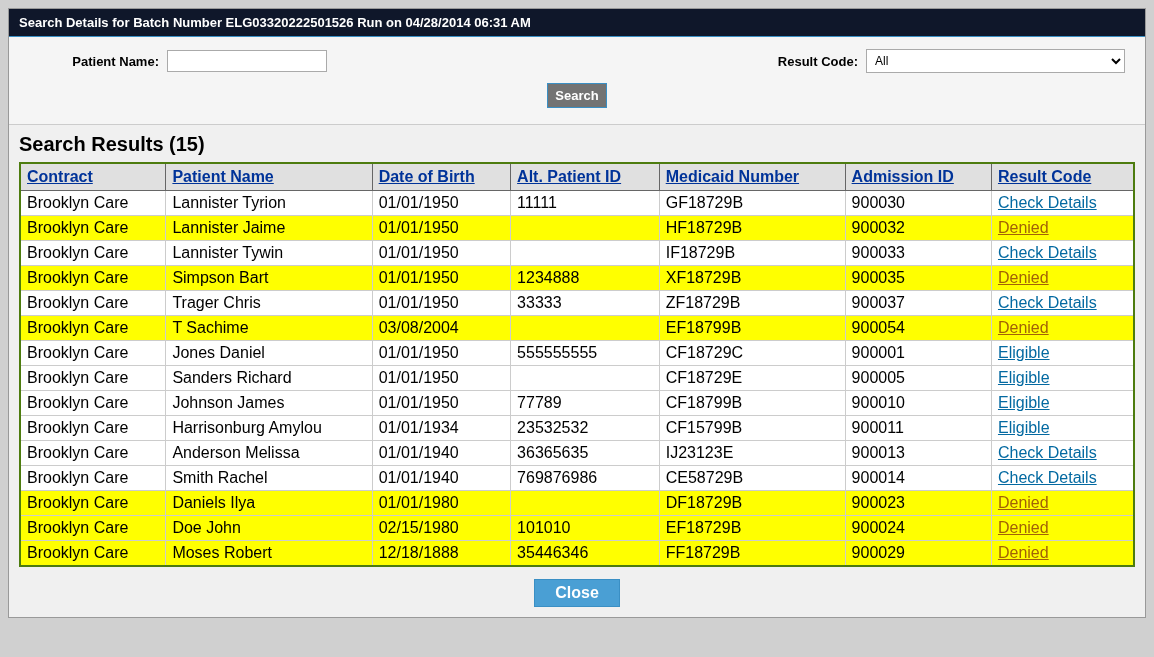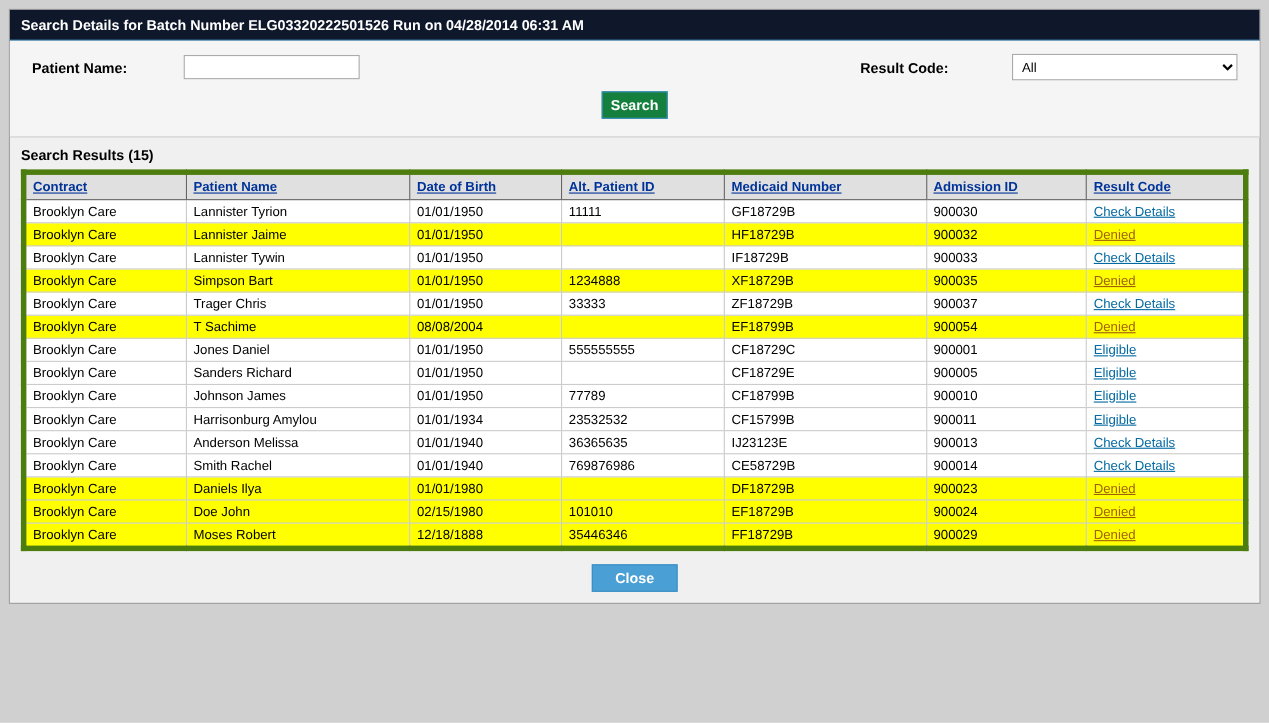--- a/index.html
+++ b/index.html
@@ -28,72 +28,72 @@
       padding: 12px 20px 16px 20px;
     }
     .form-row {
       display: flex;
       align-items: center;
       margin-bottom: 10px;
     }
     .form-label {
       font-weight: bold;
       font-size: 13px;
-      text-align: left;
+      text-align: right;
       min-width: 130px;
       margin-right: 8px;
     }
     .form-input {
       border: 1px solid #aaa;
       background: white;
       height: 22px;
       width: 160px;
       padding: 2px 4px;
       font-size: 12px;
     }
     .form-select {
       border: 1px solid #aaa;
       background: white;
       height: 24px;
-      width: 205px;
+      width: 259px;
       padding: 2px 4px;
       font-size: 12px;
     }
     .right-group {
       margin-left: auto;
       display: flex;
       align-items: center;
     }
     .search-btn-row {
       display: flex;
       justify-content: center;
       margin-top: 4px;
     }
     .search-btn {
-      background: #15803d;
+      background: #737373;
       color: white;
       border: 1px solid #3a8fc4;
       padding: 4px 7px;
       font-size: 13px;
       font-weight: bold;
       cursor: pointer;
     }
     .results-section {
       padding: 8px 10px 4px 10px;
     }
     .results-title {
       font-weight: bold;
-      font-size: 13px;
+      font-size: 20px;
       margin-bottom: 6px;
     }
     table {
       width: 100%;
       border-collapse: collapse;
-      border: 5px solid #4d7c0f;
-      font-size: 12px;
+      border: 2px solid #4d7c0f;
+      font-size: 16px;
     }
     thead tr {
       background: #e0e0e0;
     }
     thead th {
       border: 1px solid #666;
       padding: 4px 6px;
       text-align: left;
       font-weight: bold;
       color: #003399;
@@ -125,21 +125,21 @@
     .close-btn-row {
       display: flex;
       justify-content: center;
       padding: 8px 0 10px 0;
     }
     .close-btn {
       background: #4a9fd4;
       color: white;
       border: 1px solid #3a8fc4;
       padding: 4px 20px;
-      font-size: 13px;
+      font-size: 16px;
       font-weight: bold;
       cursor: pointer;
     }
   </style>
 </head>
 <body>
 
 <div class="main-container">
 
   <div class="title-bar">
@@ -221,21 +221,21 @@
             <td>Trager Chris</td>
             <td>01/01/1950</td>
             <td>33333</td>
             <td>ZF18729B</td>
             <td>900037</td>
             <td><span class="link">Check Details</span></td>
           </tr>
           <tr class="highlighted">
             <td>Brooklyn Care</td>
             <td>T Sachime</td>
-            <td>08/08/2004</td>
+            <td>03/08/2004</td>
             <td></td>
             <td>EF18799B</td>
             <td>900054</td>
             <td><span class="link-denied">Denied</span></td>
           </tr>
           <tr>
             <td>Brooklyn Care</td>
             <td>Jones Daniel</td>
             <td>01/01/1950</td>
             <td>555555555</td>

